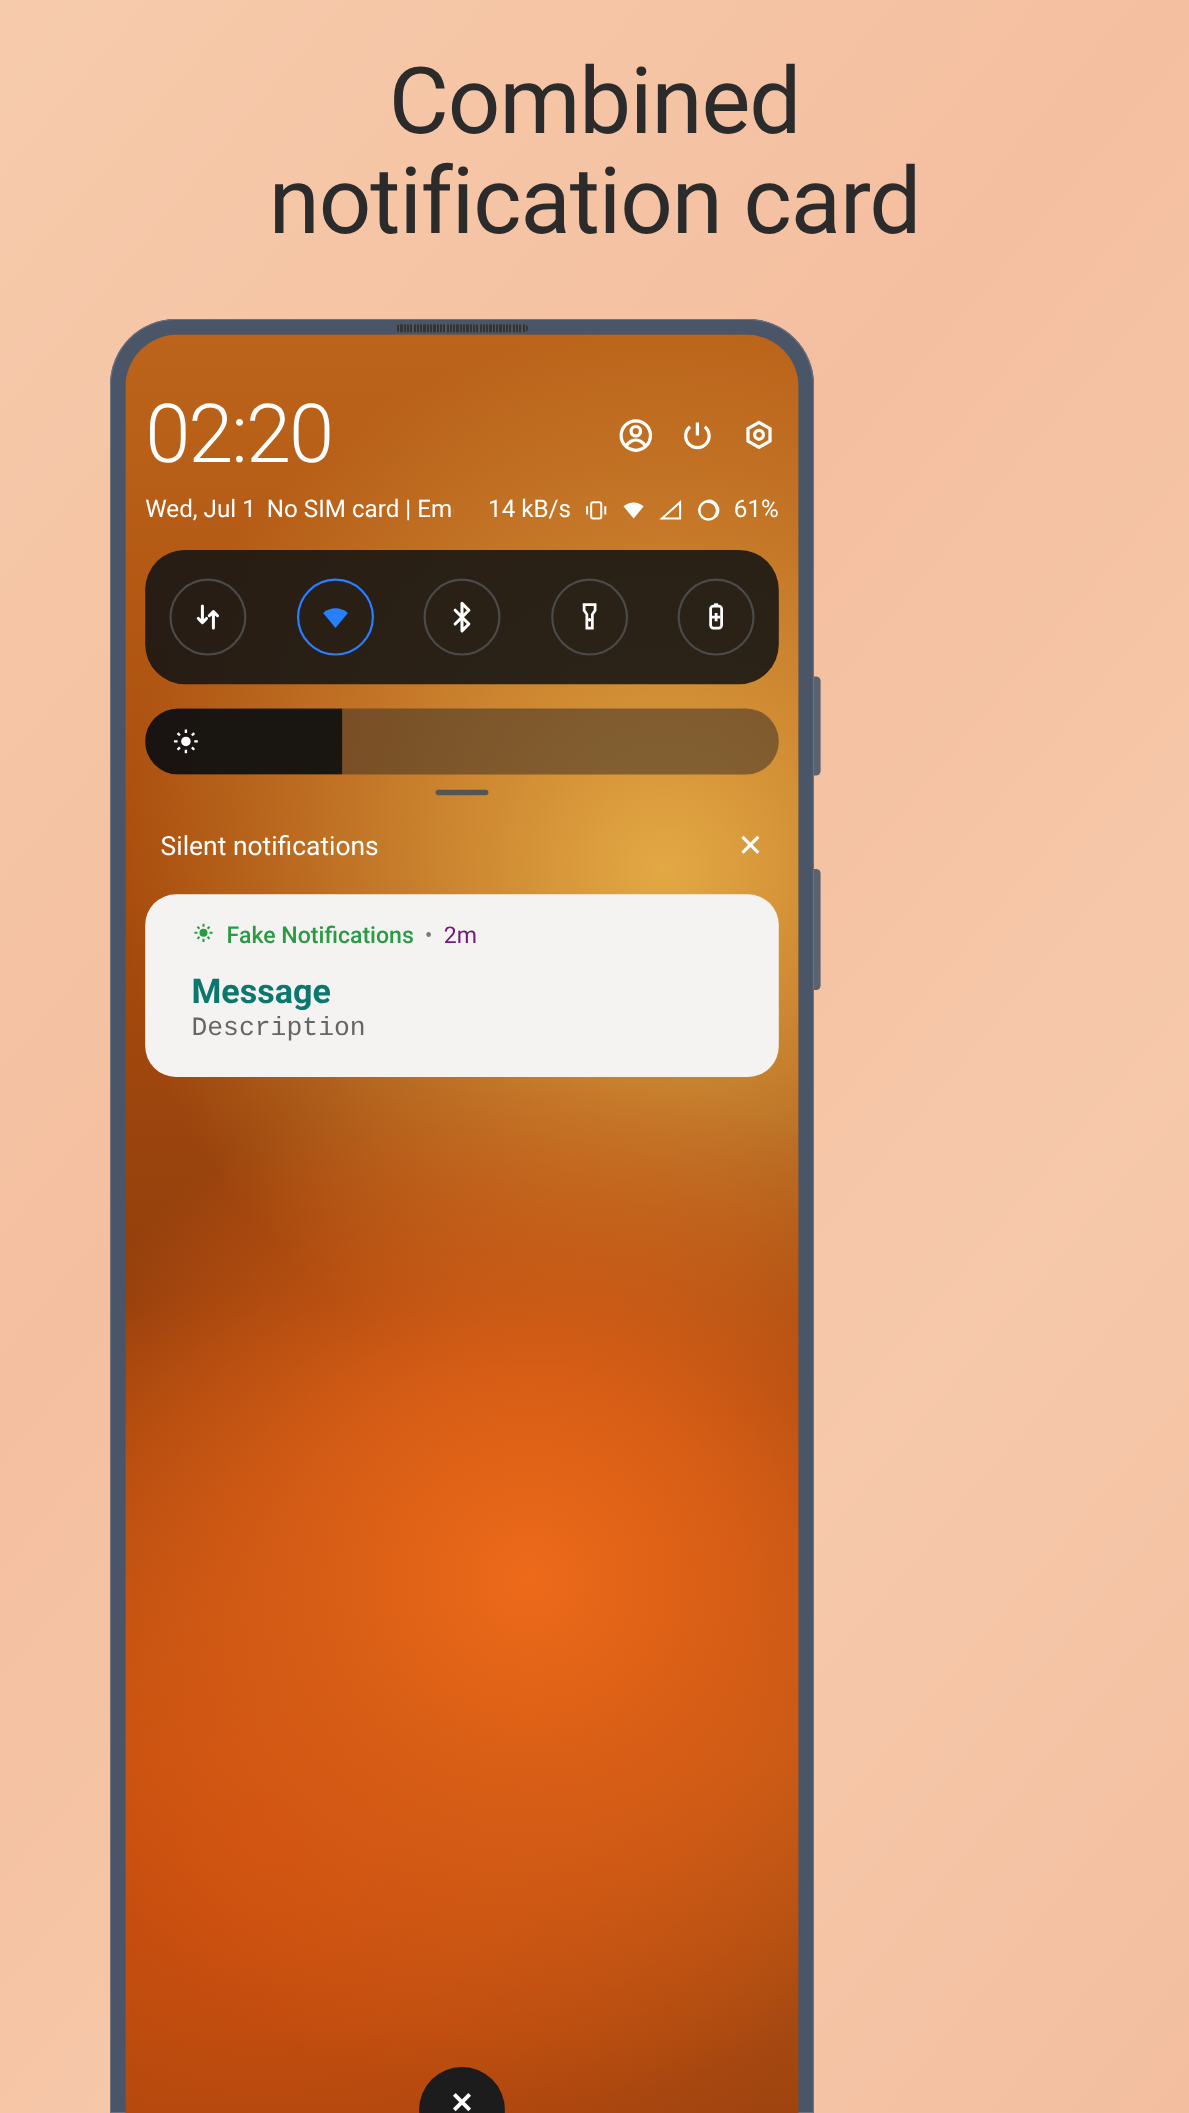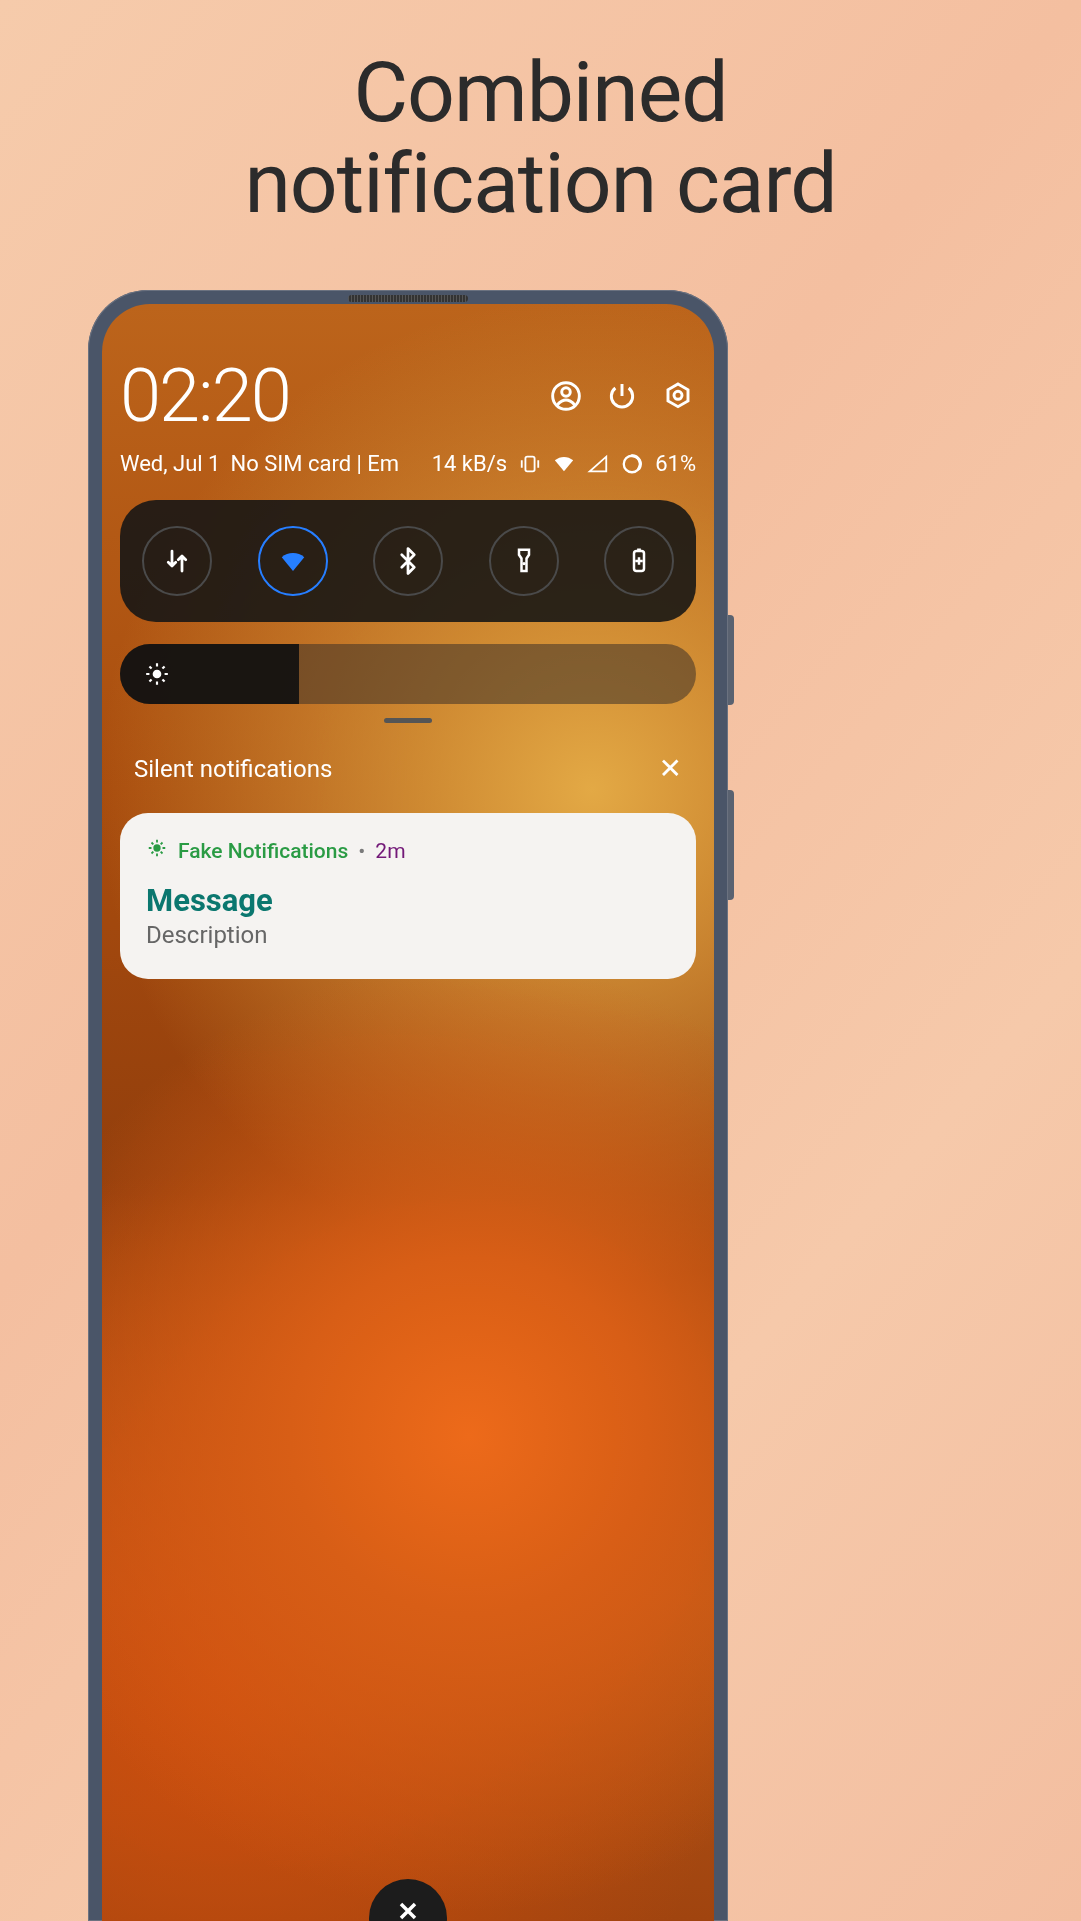--- a/index.html
+++ b/index.html
@@ -12,21 +12,21 @@
     text-align: center;
     font-size: 84px;
     font-weight: 400;
     color: #2b2b2b;
     line-height: 1.08;
     padding-top: 48px;
     letter-spacing: -1px;
   }
   .phone {
     position: absolute;
-    left: 88px;
+    left: 100px;
     top: 290px;
     width: 640px;
     height: 1631px;
     border-radius: 60px 60px 0 0;
     background: #4a5568;
     padding: 14px 14px 0 14px;
     box-shadow: 0 0 0 1px #6b7280 inset;
   }
   .phone-side-btn-top { position:absolute; right:-6px; top:325px; width:6px; height:90px; background:#5a6270; border-radius:0 4px 4px 0; }
   .phone-side-btn-bot { position:absolute; right:-6px; top:500px; width:6px; height:110px; background:#5a6270; border-radius:0 4px 4px 0; }
@@ -103,30 +103,30 @@
   .section-header {
     display:flex; justify-content:space-between; align-items:center;
     margin-top:29px; padding: 0 14px;
     font-size:24px; color:#fff;
   }
   .clear-x { font-size:28px; font-weight:300; color:#fff; }
   .notif-card {
     margin-top:28px;
     background: #f5f3f1;
     border-radius:28px;
-    padding: 24px 26px 30px 26px;
+    padding: 24px 26px 30px 42px;
     color:#333;
   }
   .notif-meta { display:flex; align-items:center; gap:10px; font-size:21px; }
   .notif-app { color:#2e9a47; font-weight:500; }
   .notif-sep { color:#7a7a7a; }
   .notif-time { color:#701a75; }
   .notif-app-icon svg { width:22px; height:22px; fill:#2e9a47; }
   .notif-title { font-size:31px; font-weight:700; color:#0f766e; margin-top:18px; }
-  .notif-desc { font-size:24px; color:#666; margin-top:2px; }
+  .notif-desc { font-size:24px; color:#666; margin-top:2px;font-family:Liberation Mono, monospace; }
   .bottom-close {
     position:absolute; left:50%; transform:translateX(-50%);
     bottom:-36px;
     width:78px; height:78px; border-radius:50%;
     background:#1c1c1c;
     display:flex; align-items:flex-start; justify-content:center;
     padding-top:18px;
   }
   .bottom-close svg { width:28px; height:28px; stroke:#fff; stroke-width:3; fill:none; }
   .speaker {

